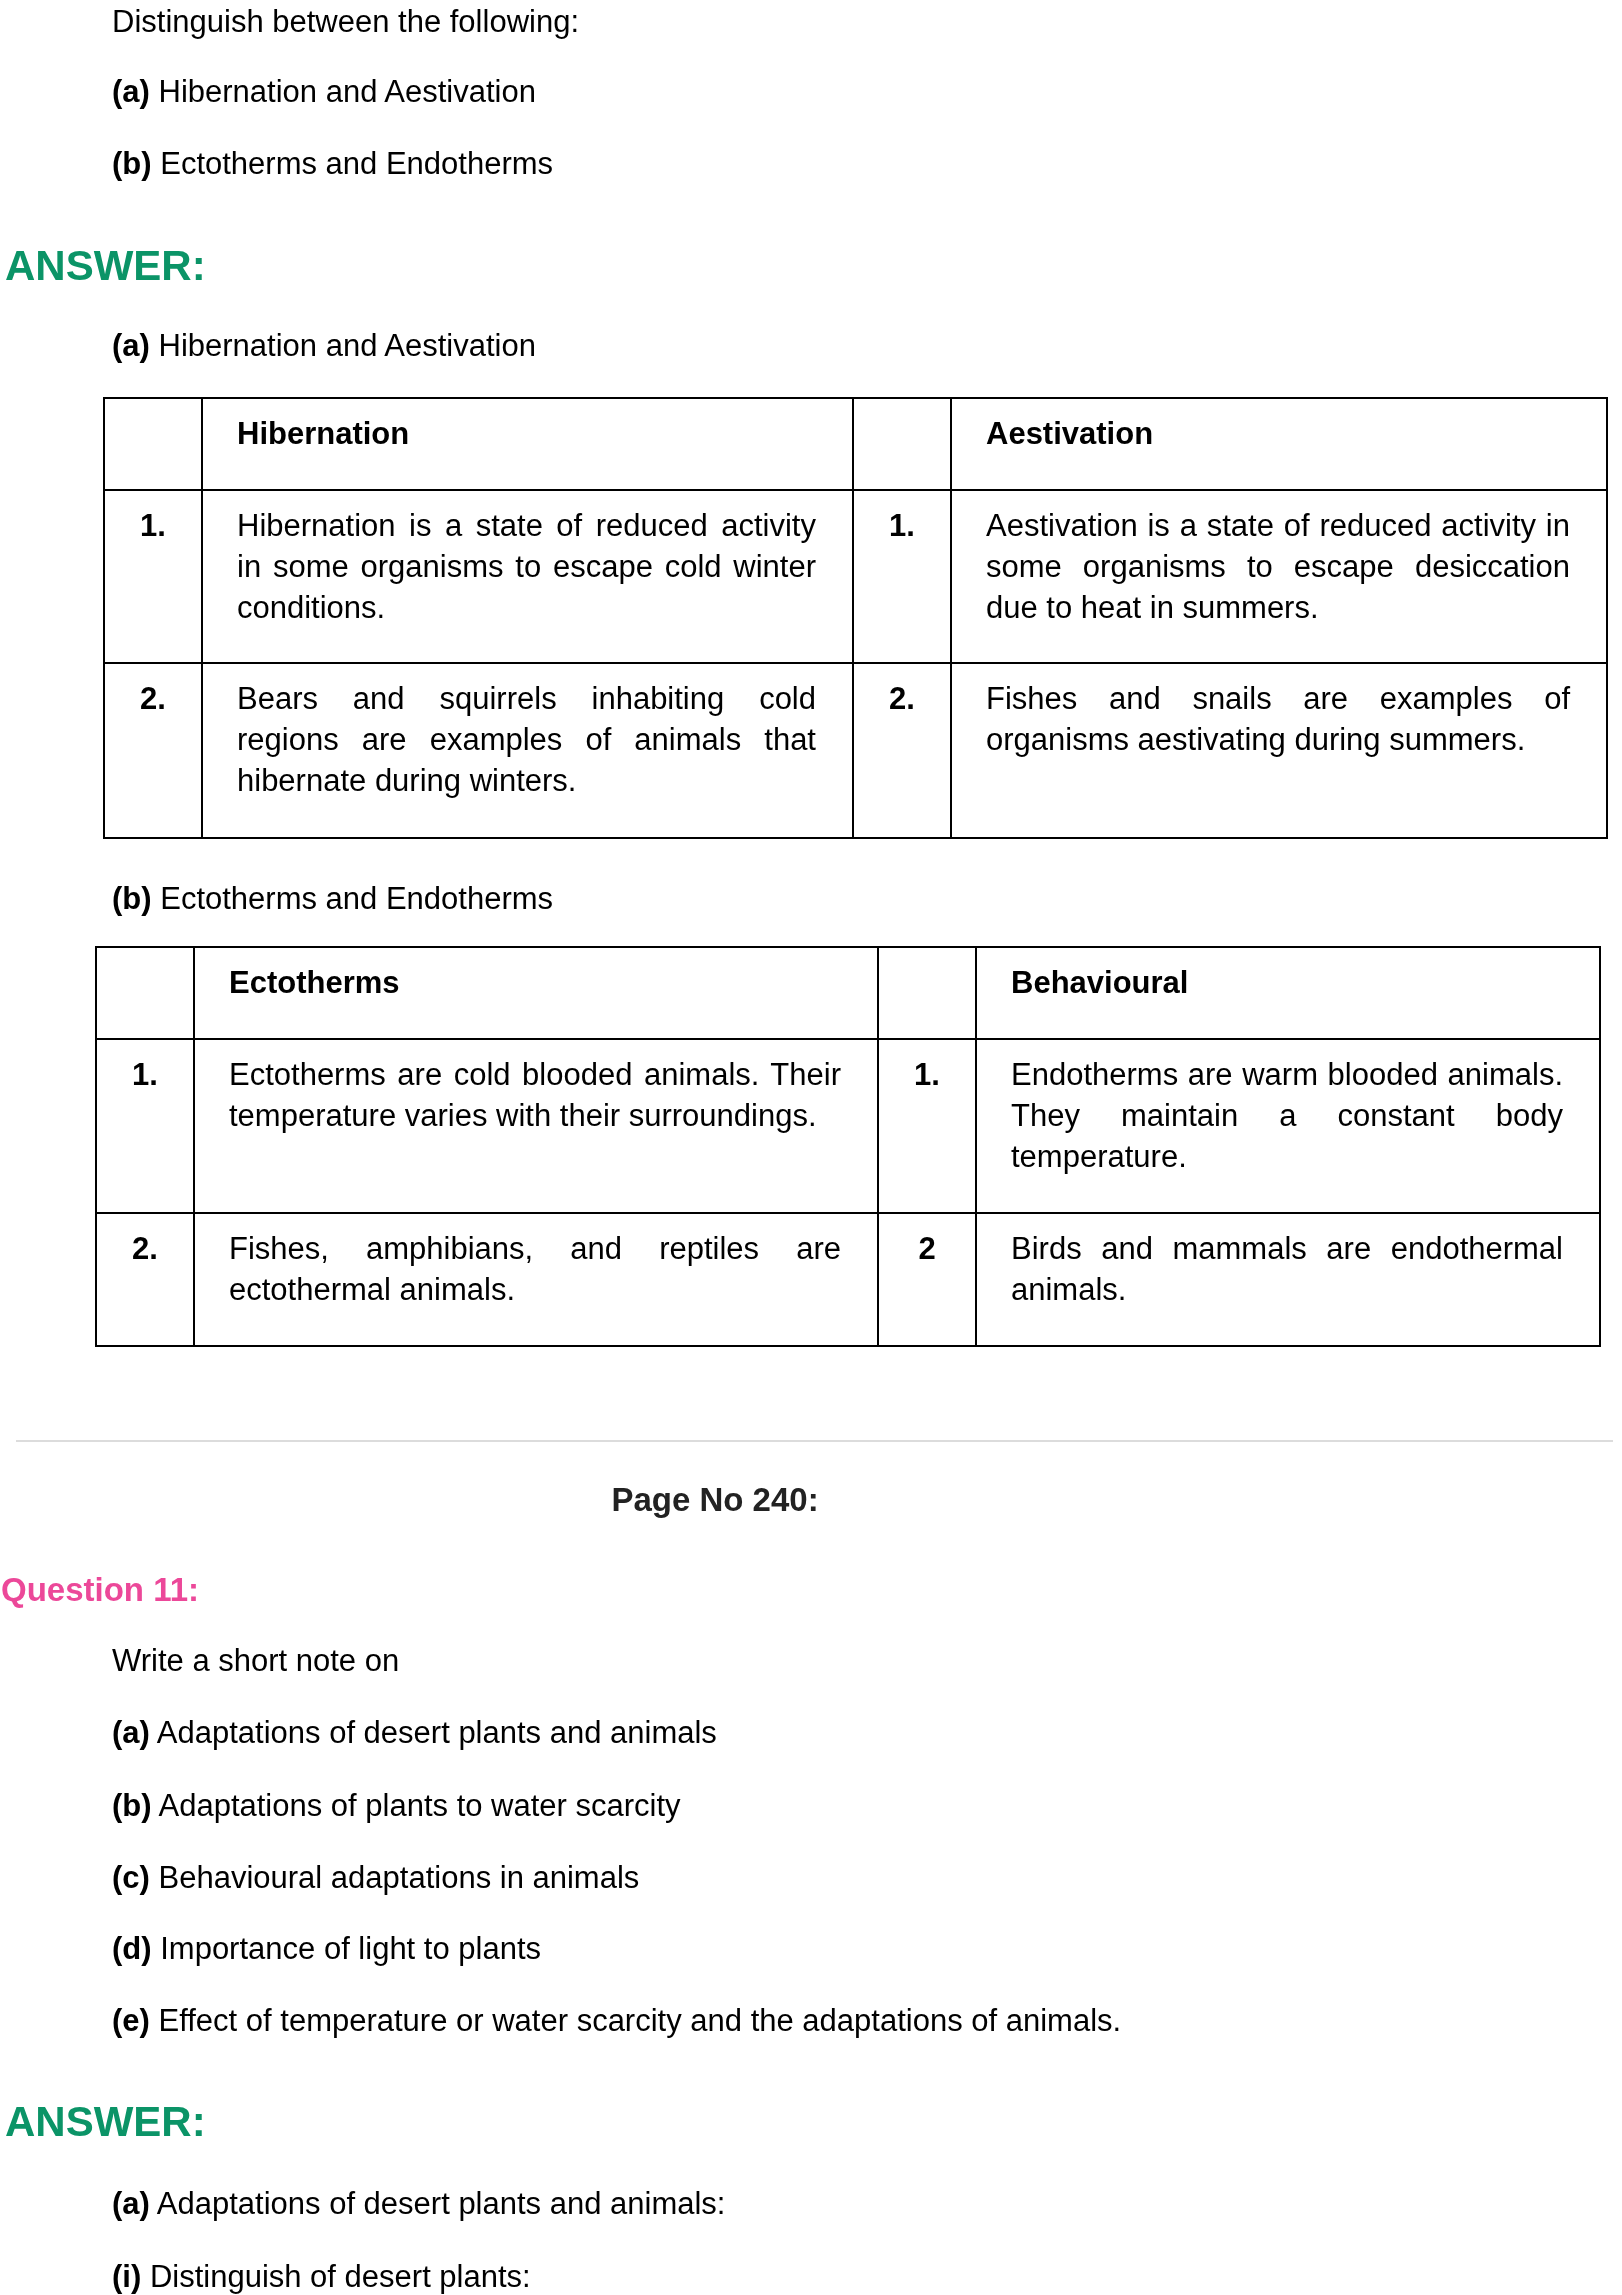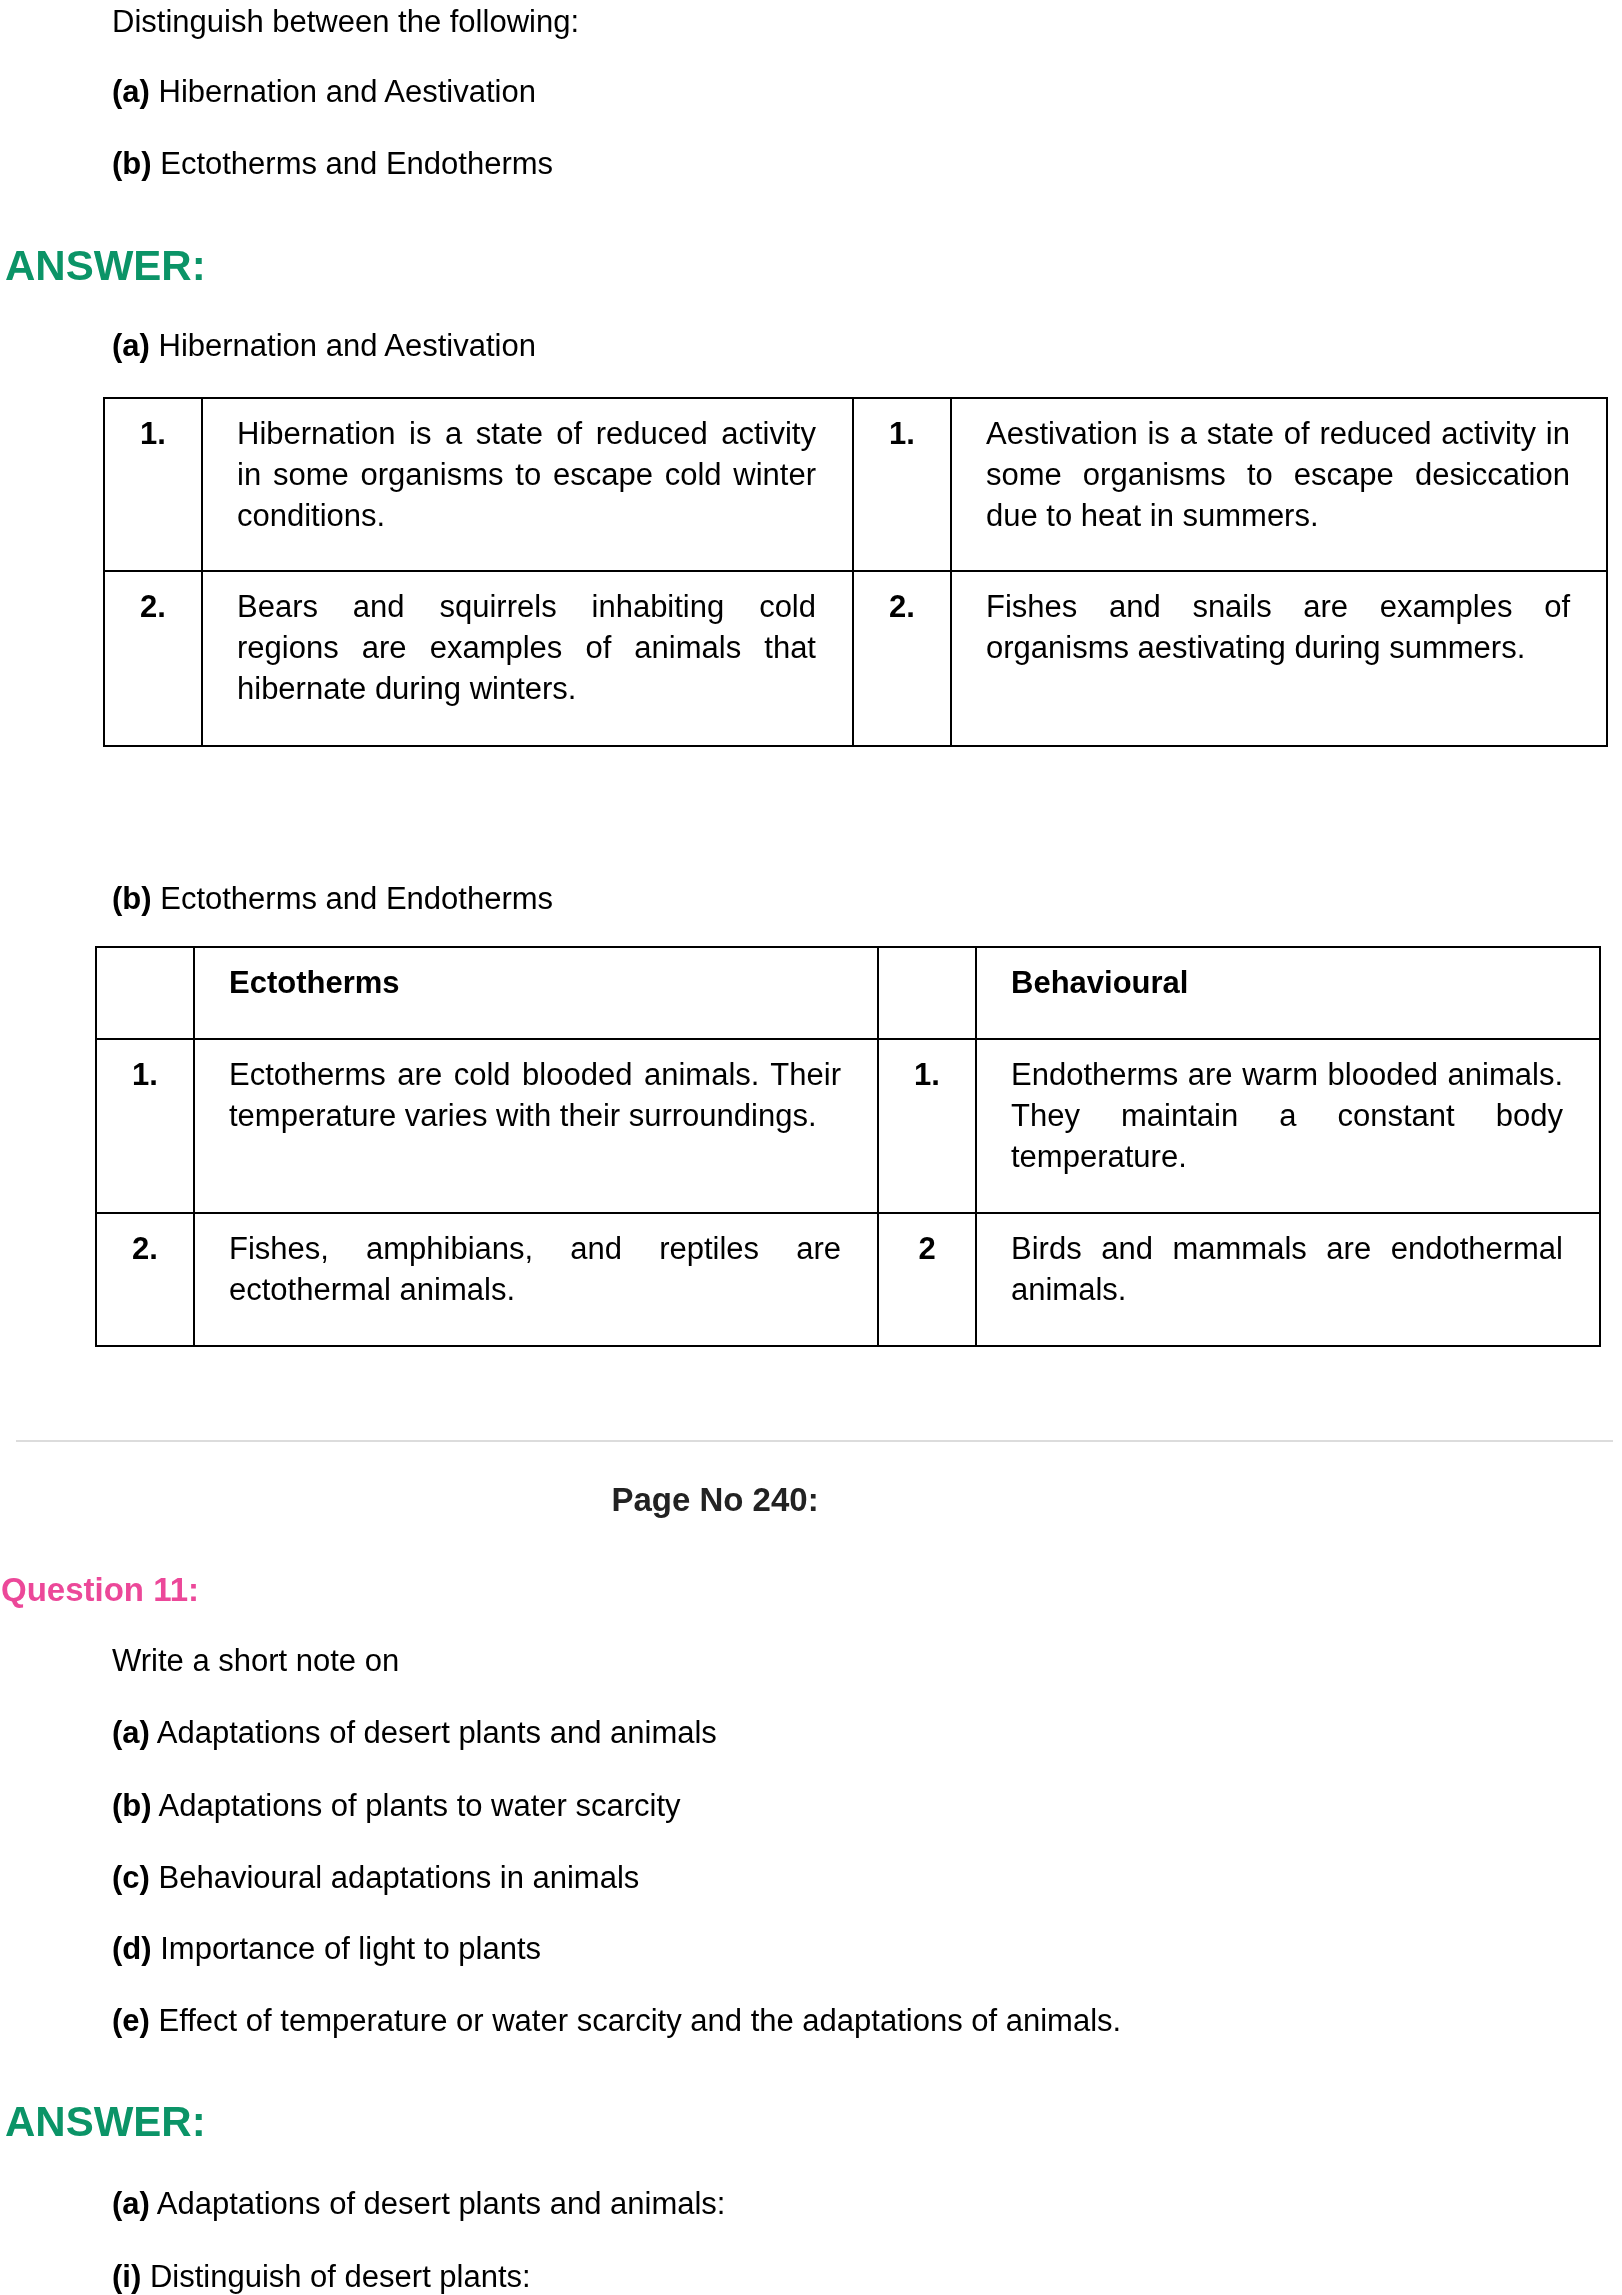--- a/index.html
+++ b/index.html
@@ -30,20 +30,26 @@
 <div class="line" style="top:327px"><b>(a)</b><span> Hibernation and Aestivation</span></div>
 
 <table class="cmp" style="left:103px; top:397px; width:1504px;">
   <colgroup>
       <col style="width:98px">
       <col style="width:651px">
       <col style="width:98px">
       <col style="width:656px">
     </colgroup>
   <tbody>
+      <tr style="height:92px">
+    <td class="num"></td>
+    <td class="head">Hibernation</td>
+    <td class="num"></td>
+    <td class="head">Aestivation</td>
+  </tr>
   <tr style="height:173px">
     <td class="num">1.</td>
     <td class="txt">Hibernation is a state of reduced activity in some organisms to escape cold winter conditions.</td>
     <td class="num">1.</td>
     <td class="txt">Aestivation is a state of reduced activity in some organisms to escape desiccation due to heat in summers.</td>
   </tr>
   <tr style="height:175px">
     <td class="num">2.</td>
     <td class="txt">Bears and squirrels inhabiting cold regions are examples of animals that hibernate during winters.</td>
     <td class="num">2.</td>

